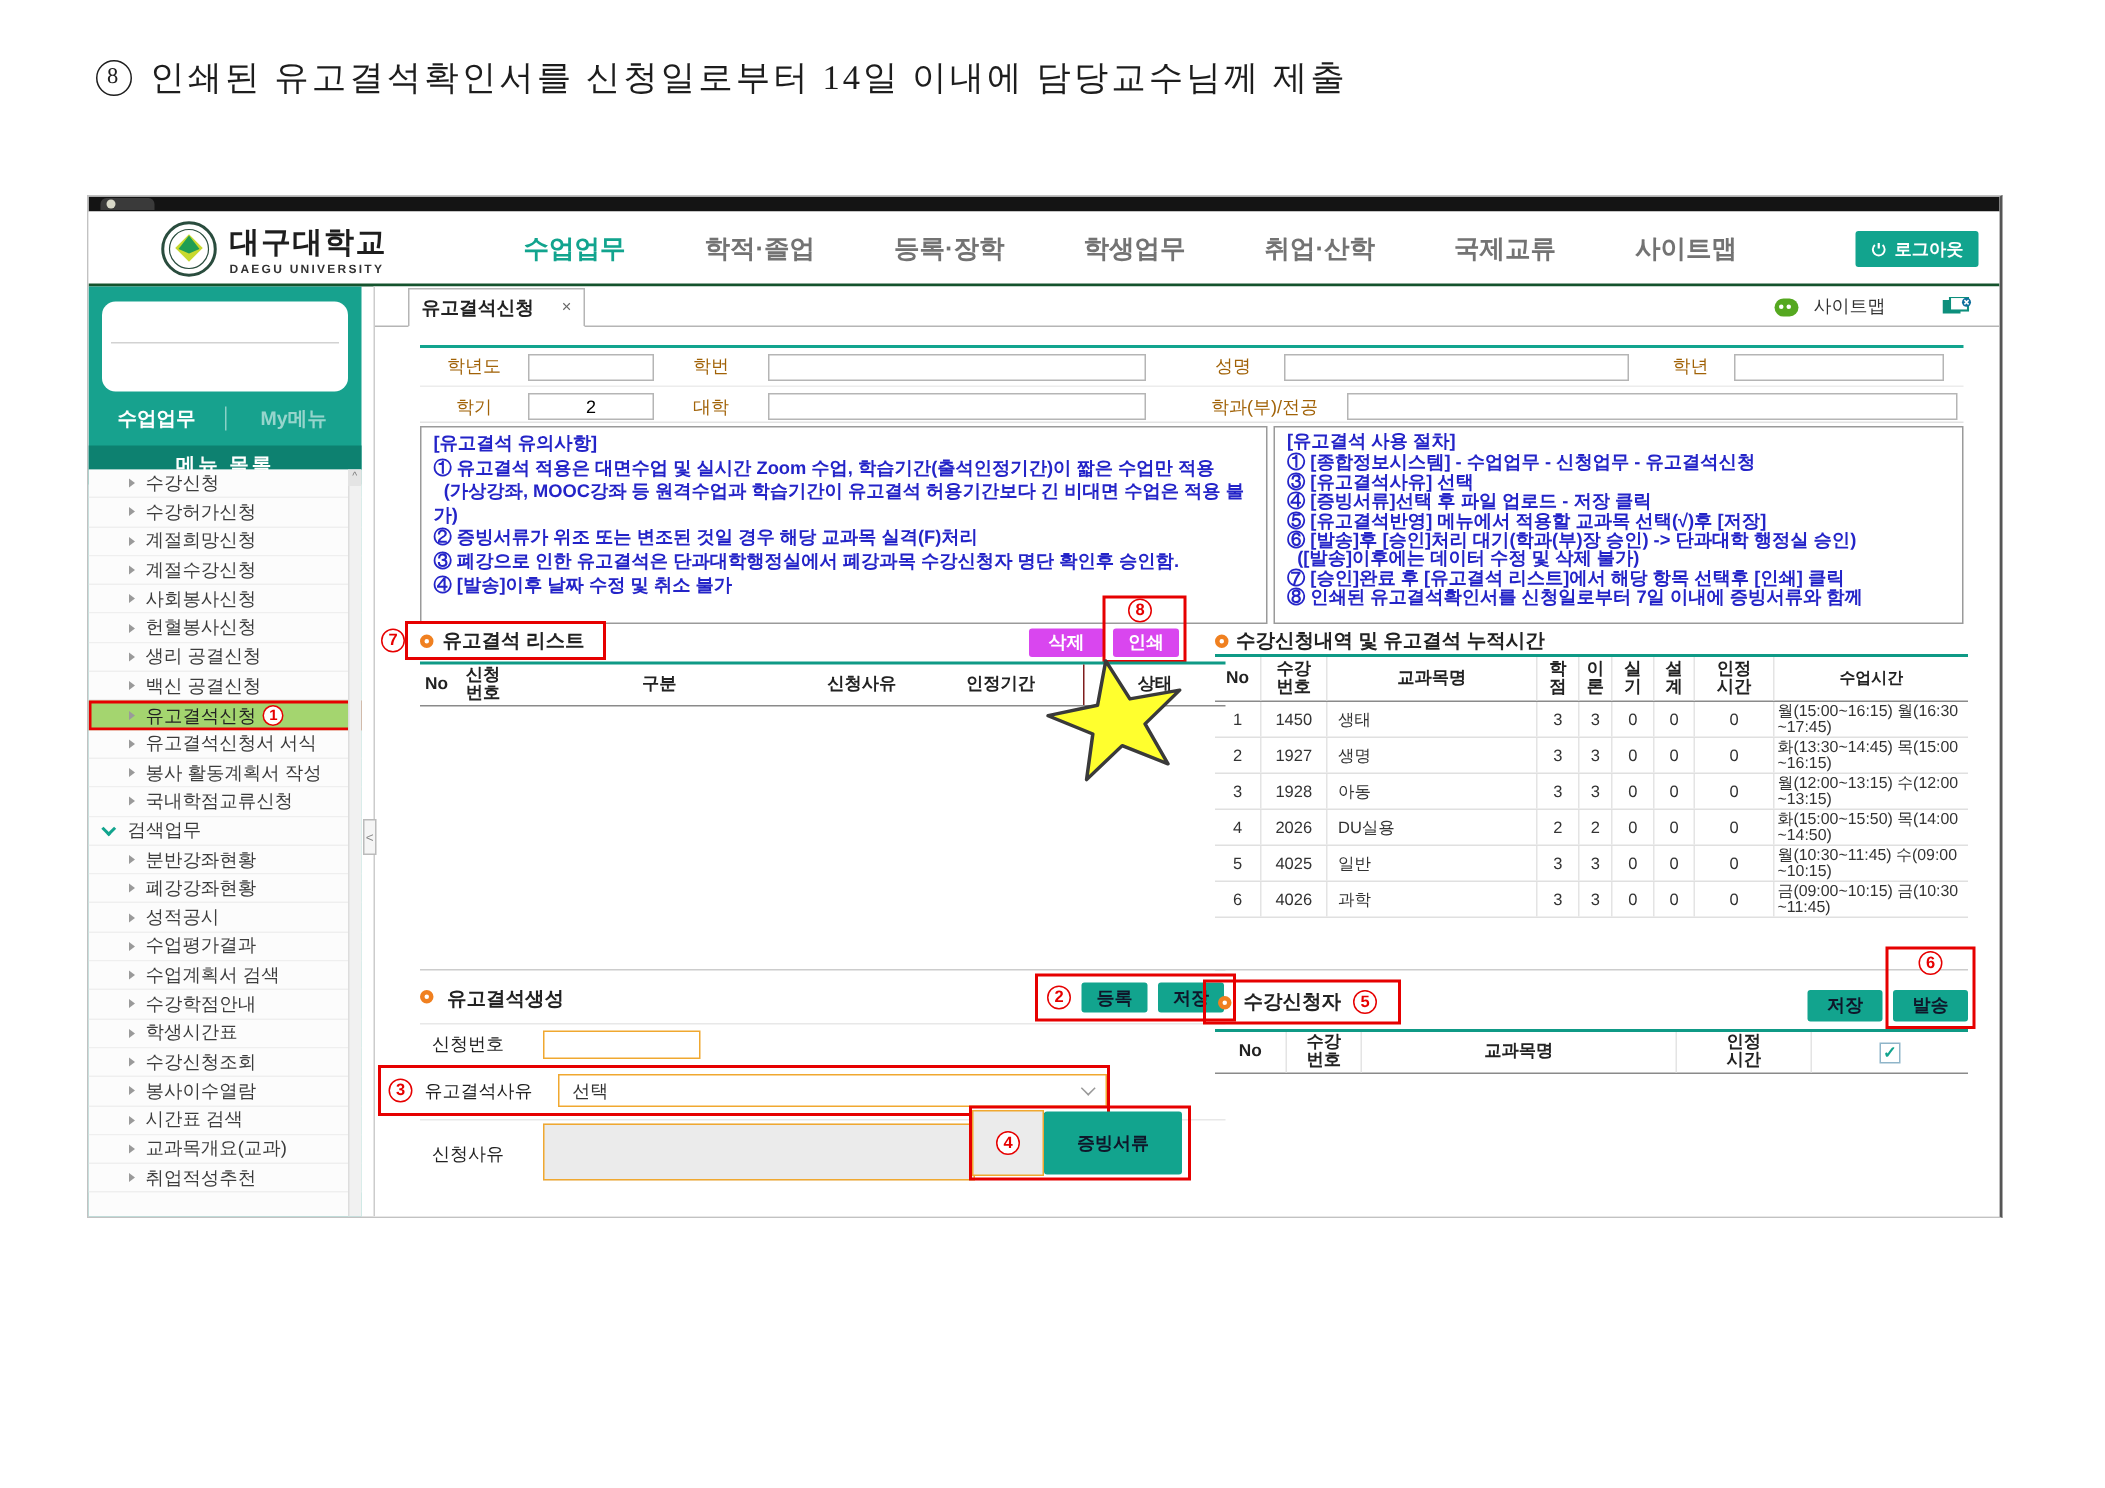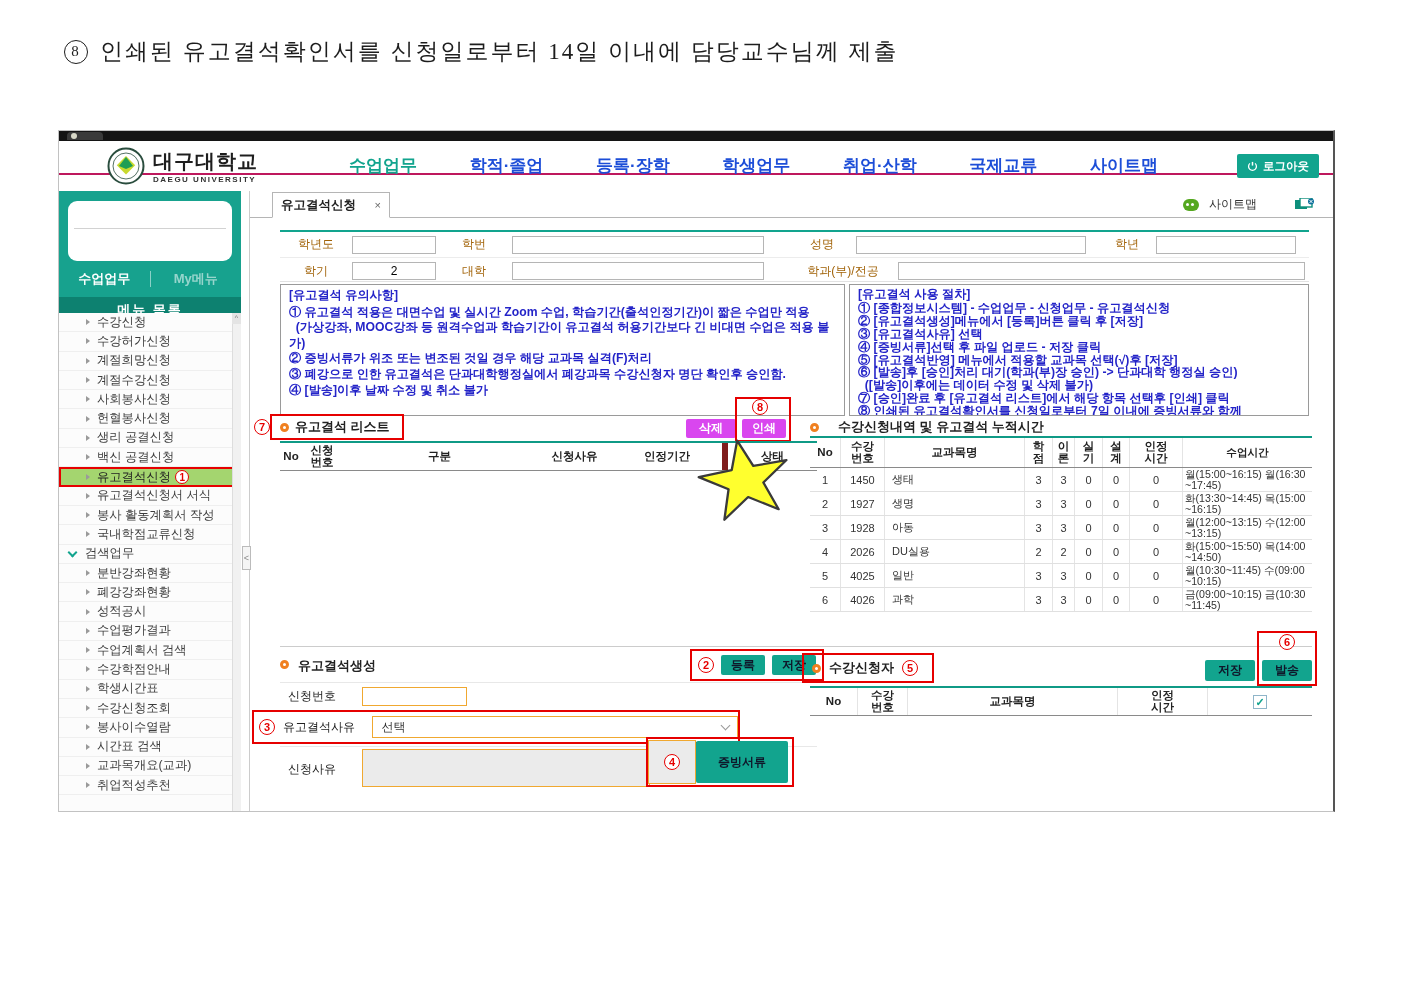--- a/index.html
+++ b/index.html
@@ -10,26 +10,26 @@
   .heading { position:absolute; left:64px; top:36px; font-family:"Liberation Serif", serif; font-size:23px; color:#1d1d1d; letter-spacing:2px; display:flex; align-items:center; gap:12px; }
   .hbadge { display:inline-flex; align-items:center; justify-content:center; width:24px; height:24px; border:1.6px solid #1d1d1d; border-radius:50%; font-size:15px; }
 
   
   .window { position:absolute; left:58px; top:130px; width:1277px; height:682px; background:#fff; border:1px solid #c2c2c2; border-right:2px solid #555; overflow:hidden; }
   .topstrip { position:absolute; left:0; top:0; width:100%; height:10px; background:#141414; }
   .tabnub { position:absolute; left:8px; top:1px; width:36px; height:8px; background:#3a3a3a; border-radius:4px 4px 0 0; }
   .tabnub::after { content:""; position:absolute; left:4px; top:1px; width:6px; height:6px; border-radius:50%; background:#d8d8c8; }
 
   
-  .hdr { position:absolute; left:0; top:10px; width:100%; height:34px; background:#fff; border-bottom:2px solid #be185d; }
+  .hdr { position:absolute; left:0; top:10px; width:100%; height:50px; background:#fff; border-bottom:2px solid #14532d; }
   .logo { position:absolute; left:48px; top:6px; display:flex; align-items:center; gap:8px; }
   .logotext .uni { font-size:20px; font-weight:bold; color:#1e1e1e; letter-spacing:1px; }
   .logotext .unien { font-size:8px; font-weight:bold; color:#333; letter-spacing:1.5px; }
   .topnav { position:absolute; left:290px; right:175px; top:0; height:48px; display:flex; align-items:center; justify-content:space-between; }
-  .nav-item { font-size:17px; font-weight:bold; color:#1d4ed8; cursor:pointer; white-space:nowrap; }
+  .nav-item { font-size:17px; font-weight:bold; color:#737373; cursor:pointer; white-space:nowrap; }
   .nav-item.active { color:#12a48e; }
   .logout { position:absolute; right:14px; top:13px; height:23px; background:#12a48e; color:#fff; border:none; border-radius:2px; font-size:11.5px; font-weight:bold; display:flex; align-items:center; gap:5px; padding:12px 10px; cursor:pointer; font-family:inherit; }
 
   
   .sidebar { position:absolute; left:0; top:60px; width:182px; bottom:0; background:#17a28e; }
   .userbox { position:relative; margin:10px 9px 0 9px; height:60px; background:#fff; border-radius:9px; }
   .userbox-line { position:absolute; left:6px; right:6px; top:27px; border-top:1px solid #d2d2d2; }
   .side-tabs { height:36px; display:flex; align-items:center; }
   .side-tab { flex:1; text-align:center; font-size:13px; font-weight:bold; color:#fff; cursor:pointer; }
   .side-tab.dim { color:rgba(255,255,255,0.55); }
@@ -99,21 +99,21 @@
   .rc7 { position:absolute; left:-26px; top:3px; }
   .title-box { position:absolute; left:-10px; top:-2px; height:26px; display:flex; align-items:center; gap:6px; padding:0 12px 0 8px; }
   .btn-del { position:absolute; left:406px; top:3px; width:50px; height:19px; }
   .btn-prt { position:absolute; left:462px; top:3px; width:44px; height:19px; }
   .print-box { position:absolute; left:455px; top:-19px; width:56px; height:45px; pointer-events:none; }
   .rc8 { position:absolute; left:472px; top:-17px; }
   .ltable { position:absolute; left:0; top:25px; width:537px; border-top:2px solid #0f9a86; }
   .lt-head { display:flex; height:28px; border-bottom:1px solid #8a8a8a; }
   .lt-c { display:flex; align-items:center; justify-content:center; font-size:11.5px; font-weight:bold; color:#222; white-space:pre-line; text-align:center; line-height:11.5px; }
   .lc0{width:22px}.lc1{width:40px}.lc2{width:195px}.lc3{width:75px}.lc4{width:110px}
-  .lc5{width:95px; border-left:6px solid #7f1d1d;}
+  .lc5{width:95px; border-left:1px solid #7f1d1d;}
 
   .star-wrap { position:absolute; left:416px; top:22px; width:98px; height:86px; transform:rotate(-11deg); z-index:4; }
 
   .divider { position:absolute; left:0; right:0; top:230px; border-top:1px solid #ccc; }
 
   .create-head { position:absolute; left:0; right:0; top:237px; height:28px; }
   .create-head .dot { position:absolute; left:0; top:7px; }
   .create-head .sec-title { position:absolute; left:18px; top:4px;font-family:Liberation Serif, serif; }
   .reg-box { position:absolute; right:-7px; top:-4px; height:32px; display:flex; align-items:center; gap:7px; padding:0 6px; }
   .reg-box .tbtn { width:44px; height:20px; }
@@ -129,21 +129,21 @@
   .in-select { width:368px; height:22px; display:flex; align-items:center; justify-content:space-between; padding:0 8px; font-size:12px; color:#333; cursor:pointer; }
   .chev { width:7px; height:7px; border-right:1.6px solid #999; border-bottom:1.6px solid #999; transform:rotate(45deg); margin-top:-4px; }
   .row-reason { top:330px; height:40px; align-items:flex-start; padding-top:2px; }
   .row-reason .c-lab { margin-top:12px; }
   .in-ta { width:288px; height:38px; background:#ebebeb; }
   .attach-box { position:absolute; left:366px; top:-10px; width:148px; height:50px; display:flex; align-items:center; }
   .attach-cell { width:48px; height:44px; background:#ebebeb; border:1.5px solid #f0a830; display:flex; align-items:center; justify-content:center; }
   .btn-attach { width:92px; height:42px; font-size:12px; }
 
   
-  .rhead { position:absolute; left:0; top:2px; display:flex; align-items:center; gap:19px; }
+  .rhead { position:absolute; left:0; top:2px; display:flex; align-items:center; gap:5px; }
   .rtable { position:absolute; left:0; top:20px; width:502px; border-top:2px solid #0f9a86; }
   .ct-hrow { display:flex; height:30px; border-bottom:1px solid #8a8a8a; }
   .ct-row { display:flex; height:24px; border-bottom:1px solid #e0e0e0; }
   .ct-c { display:flex; align-items:center; justify-content:center; border-left:1px solid #e4e4e4; overflow:hidden; }
   .ct-c:first-child { border-left:none; }
   .ct-h { font-size:11.5px; font-weight:bold; color:#222; white-space:pre-line; text-align:center; line-height:11.5px; }
   .ct-d { font-size:11px; color:#333; }
   .cc0{width:30px}.cc1{width:44px}.cc2{width:140px; justify-content:flex-start; padding-left:7px;}
   .cc3{width:28px}.cc4{width:22px}.cc5{width:28px}.cc6{width:27px}.cc7{width:53px}
   .cc8{width:130px; justify-content:flex-start; text-align:left; font-size:10.6px; line-height:11px; padding:1px 2px; word-break:break-all;}
@@ -371,21 +371,20 @@
           <div class="ntitle">[유고결석 유의사항]</div>
           <div class="nline">① 유고결석 적용은 대면수업 및 실시간 Zoom 수업, 학습기간(출석인정기간)이 짧은 수업만 적용</div>
           <div class="nline">  (가상강좌, MOOC강좌 등 원격수업과 학습기간이 유고결석 허용기간보다 긴 비대면 수업은 적용 불가)</div>
           <div class="nline">② 증빙서류가 위조 또는 변조된 것일 경우 해당 교과목 실격(F)처리</div>
           <div class="nline">③ 폐강으로 인한 유고결석은 단과대학행정실에서 폐강과목 수강신청자 명단 확인후 승인함.</div>
           <div class="nline">④ [발송]이후 날짜 수정 및 취소 불가</div>
         </div>
         <div class="nbox right">
           <div class="ntitle">[유고결석 사용 절차]</div>
           <div class="nline">① [종합정보시스템] - 수업업무 - 신청업무 - 유고결석신청</div>
-          <div class="nline">② [유고결석생성]메뉴에서 [등록]버튼 클릭 후 [저장]</div>
           <div class="nline">③ [유고결석사유] 선택</div>
           <div class="nline">④ [증빙서류]선택 후 파일 업로드 - 저장 클릭</div>
           <div class="nline">⑤ [유고결석반영] 메뉴에서 적용할 교과목 선택(√)후 [저장]</div>
           <div class="nline">⑥ [발송]후 [승인]처리 대기(학과(부)장 승인) -&gt; 단과대학 행정실 승인)</div>
           <div class="nline">  ([발송]이후에는 데이터 수정 및 삭제 불가)</div>
           <div class="nline">⑦ [승인]완료 후 [유고결석 리스트]에서 해당 항목 선택후 [인쇄] 클릭</div>
           <div class="nline">⑧ 인쇄된 유고결석확인서를 신청일로부터 7일 이내에 증빙서류와 함께</div>
 
         </div>
       </div>

